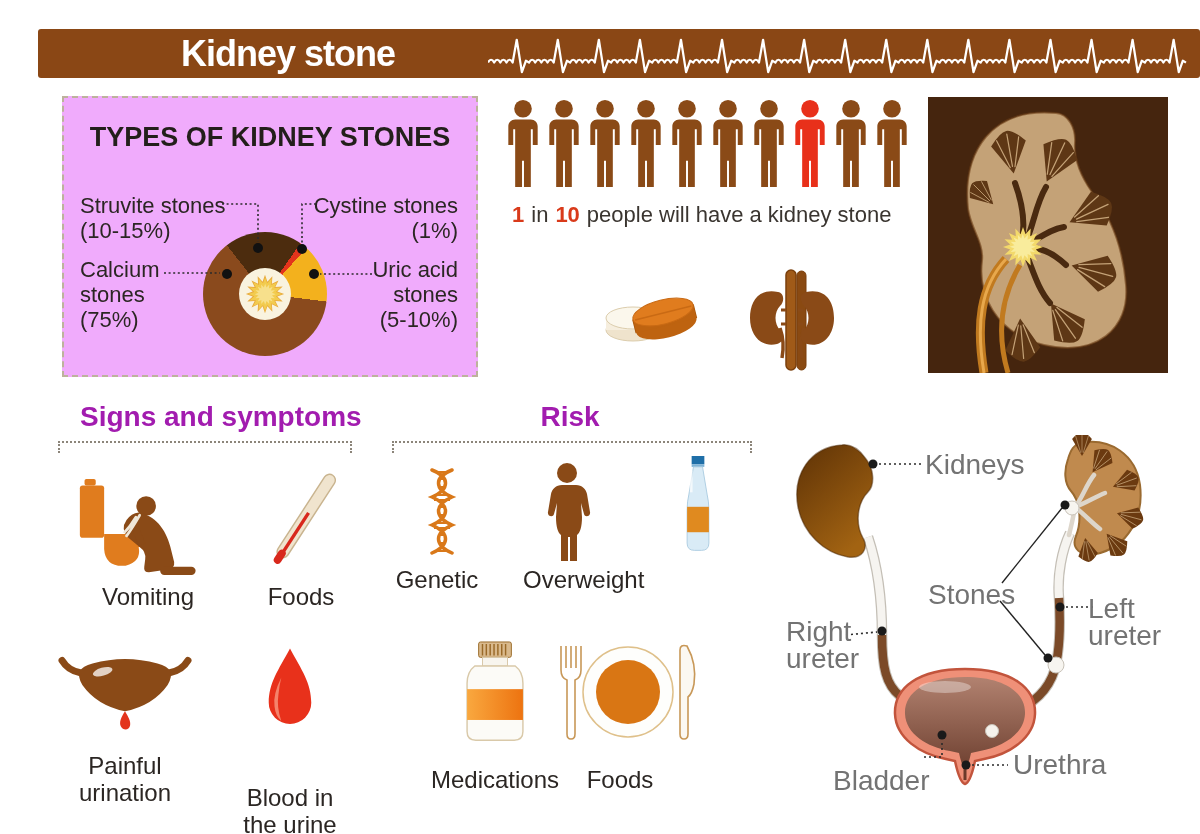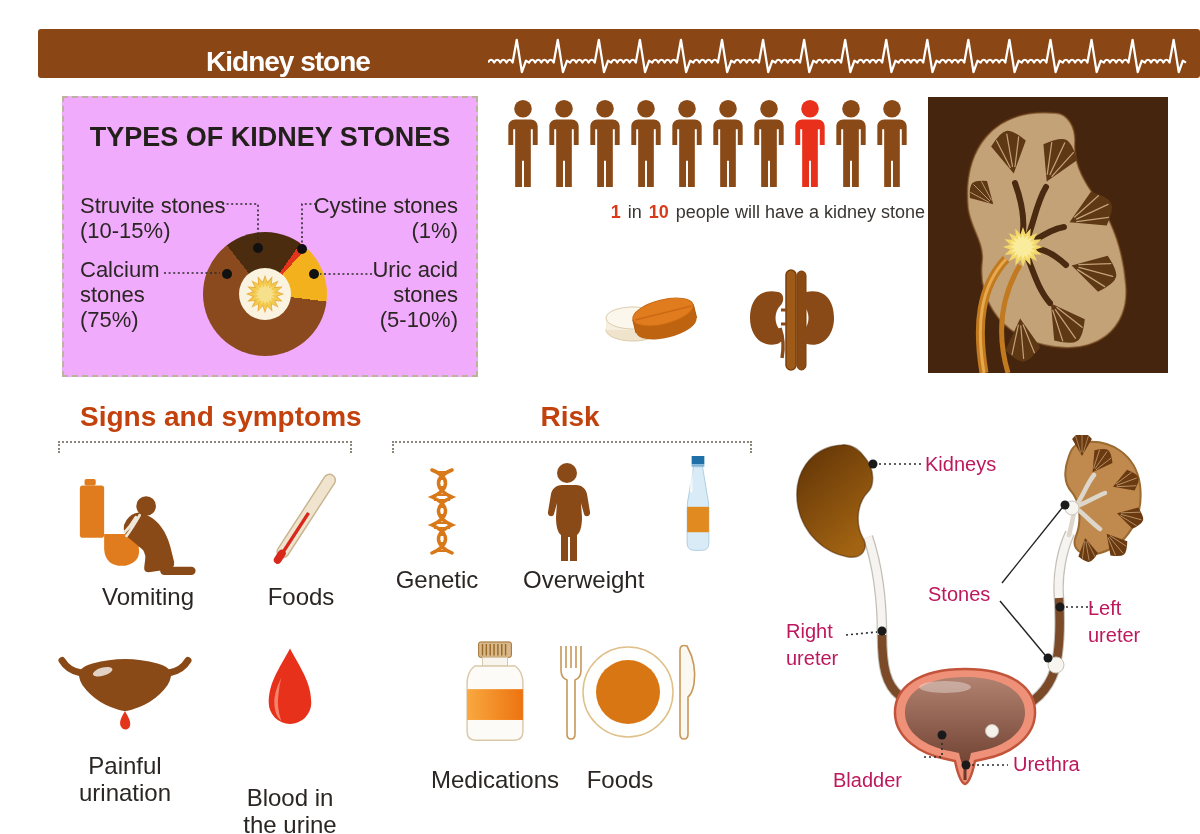--- a/index.html
+++ b/index.html
@@ -1,42 +1,42 @@
 <!DOCTYPE html>
 <html><head>
 <meta charset="utf-8">
 <style>
   html,body{margin:0;padding:0;background:#ffffff;}
   #canvas{position:relative;width:1200px;height:834px;background:#ffffff;overflow:hidden;
           font-family:"Liberation Sans", sans-serif;color:#2B2623;}
   .abs{position:absolute;}
   
   #banner{left:38px;top:29px;width:1162px;height:49px;background:#8A4715;border-radius:3px;}
-  #banner-title{left:85px;top:8px;width:330px;height:49px;line-height:49px;text-align:center;
-                color:#ffffff;font-size:28px;font-weight:bold;letter-spacing:-1px;}
+  #banner-title{left:85px;top:0;width:330px;height:49px;line-height:49px;text-align:center;
+                color:#ffffff;font-size:36px;font-weight:bold;letter-spacing:-1px;}
   #ekg{left:450px;top:5px;width:700px;height:40px;}
   
   #types-panel{left:62px;top:96px;width:416px;height:281px;background:#f0abfc;border:2px dashed #BDB29C;box-sizing:border-box;}
   #types-title{left:0;top:24px;width:100%;text-align:center;font-size:27px;font-weight:bold;color:#231F1B;}
   .tp-label{position:absolute;font-size:22px;line-height:25px;color:#2B2623;}
   #donut{left:139px;top:134px;width:124px;height:124px;border-radius:50%;
          background:conic-gradient(from -38deg,#4C2C0E 0deg 73deg,#E3341C 73deg 80deg,#F3B11D 80deg 135deg,#8A4A1D 135deg 360deg);}
   #donut-hole{position:absolute;left:36px;top:36px;width:52px;height:52px;border-radius:50%;background:#F9F3DF;}
   
   #people-row{left:505px;top:100px;width:410px;height:98px;display:flex;gap:5px;}
   .person{width:36px;height:90px;}
-  #stat-line{left:512px;top:202px;width:420px;font-size:18px;color:#3A3530;text-align:right;}
+  #stat-line{left:512px;top:202px;width:420px;font-size:22px;color:#3A3530;}
   #stat-line .num{color:#D93A1A;font-weight:bold;}
   #stat-line span{margin-right:7px;}
   
-  .section-title{position:absolute;font-size:28px;font-weight:bold;color:#c2410c;}
+  .section-title{position:absolute;font-size:28px;font-weight:bold;color:#a21caf;}
   .bracket{position:absolute;height:10px;border-top:2px dotted #8C857A;border-left:2px dotted #8C857A;border-right:2px dotted #8C857A;}
   .lbl{position:absolute;font-size:24px;line-height:27px;color:#2B2623;text-align:center;}
   
-  .an-lbl{position:absolute;font-size:20px;line-height:27px;color:#be185d;}
+  .an-lbl{position:absolute;font-size:28px;line-height:27px;color:#737373;}
 </style>
 </head>
 <body>
 
 <div id="canvas">
 
   <svg width="0" height="0" style="position:absolute" aria-hidden="true">
     <defs>
       <polygon id="star-shape" points="44,24 36.8,26.5 42.5,31.7 34.8,31.2 38.1,38.1 31.2,34.8 31.7,42.5 26.5,36.8 24,44 21.5,36.8 16.3,42.5 16.8,34.8 9.9,38.1 13.2,31.2 5.5,31.7 11.2,26.5 4,24 11.2,21.5 5.5,16.3 13.2,16.8 9.9,9.9 16.8,13.2 16.3,5.5 21.5,11.2 24,4 26.5,11.2 31.7,5.5 31.2,13.2 38.1,9.9 34.8,16.8 42.5,16.3 36.8,21.5"></polygon>
       <g id="person-shape">

